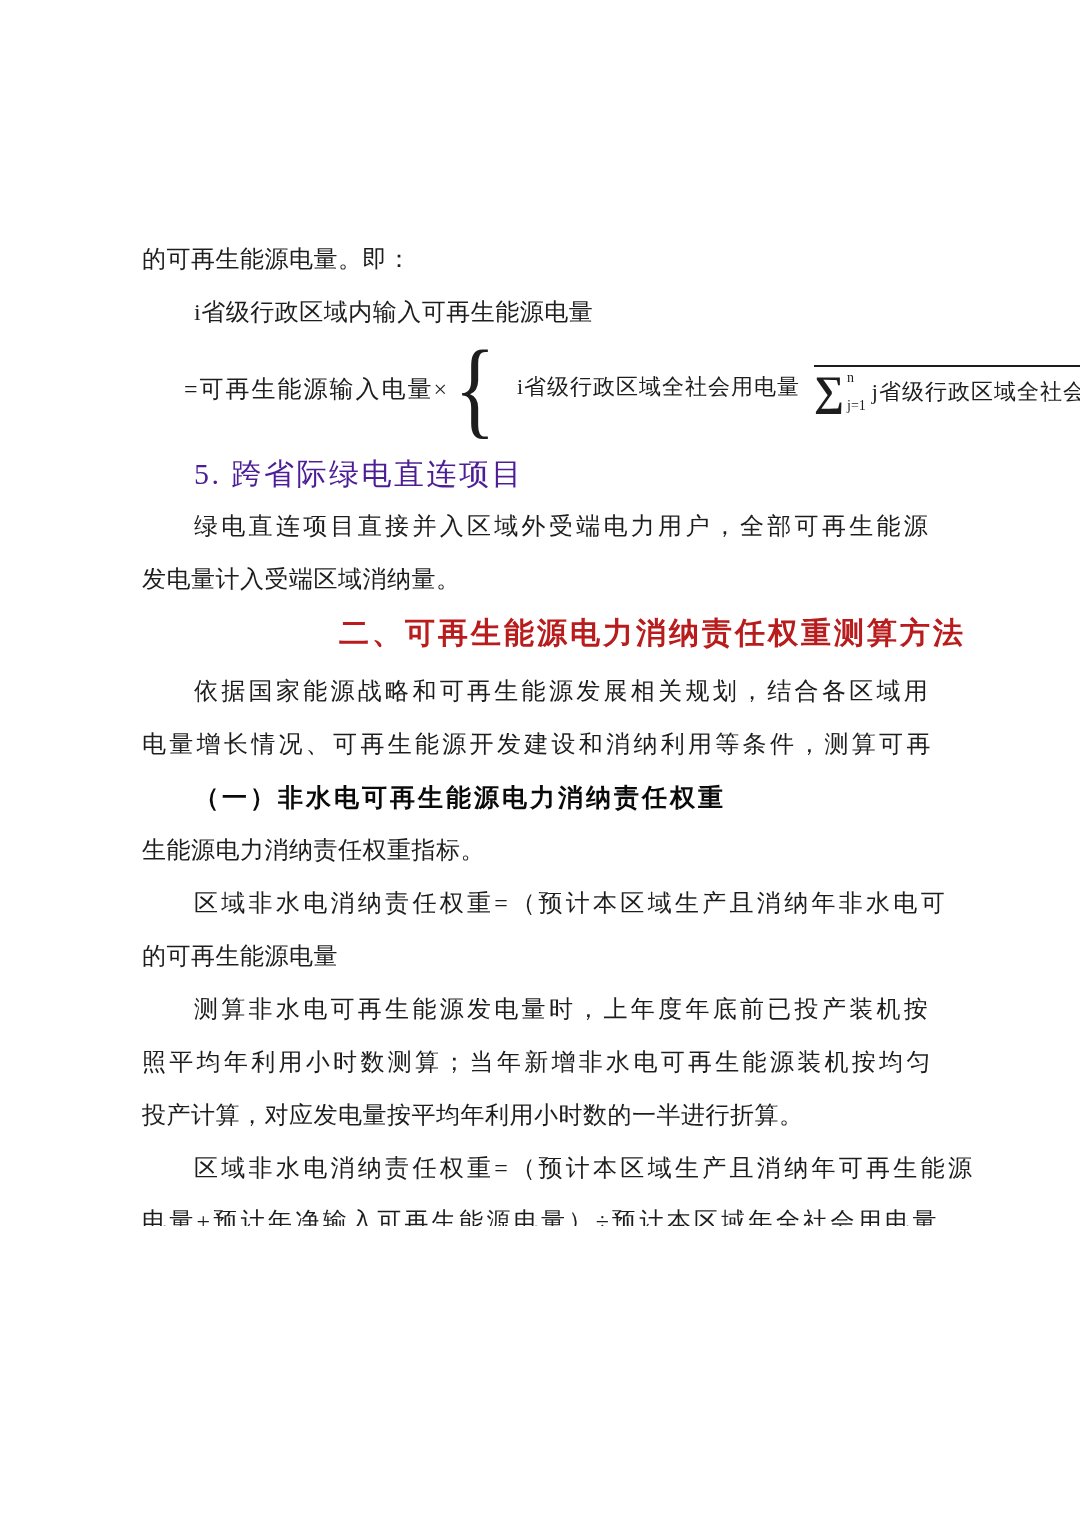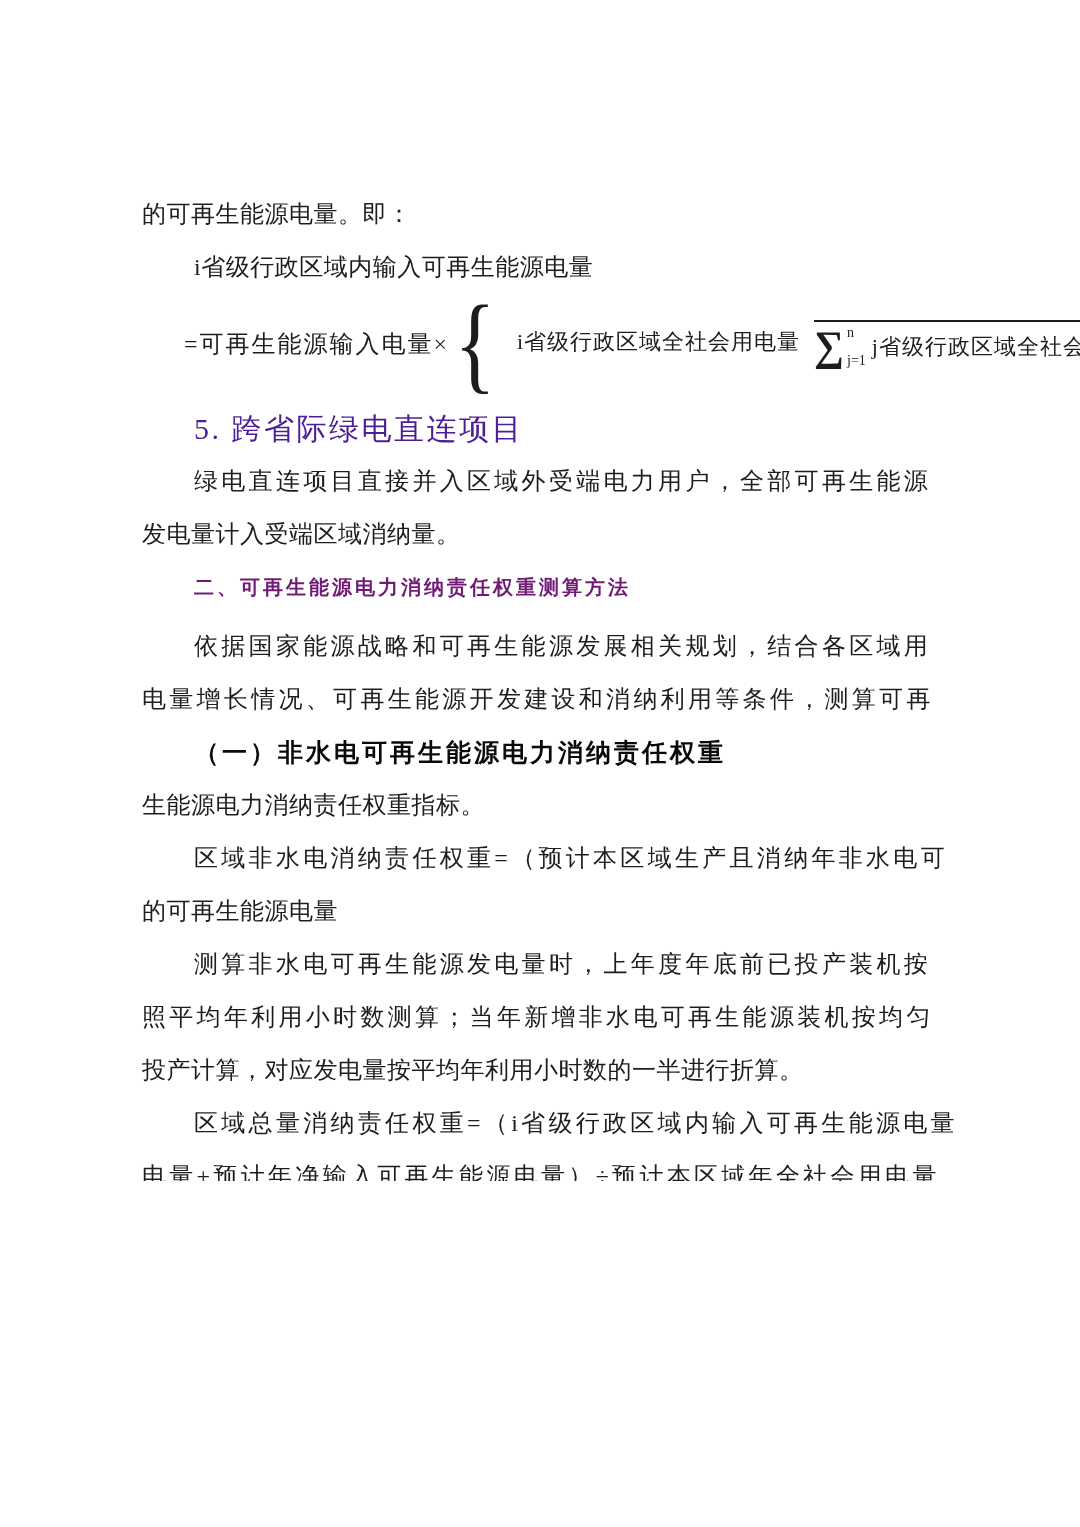--- a/index.html
+++ b/index.html
@@ -8,43 +8,45 @@
     background: #ffffff;
   }
   .page {
     position: relative;
     width: 1080px;
     height: 1181px;
     background: #ffffff;
     overflow: hidden;
     font-family: "Liberation Serif", "DejaVu Serif", serif;
     color: #1d1d1d;
+    margin-top: 45px;
   }
   .doc {
     position: absolute;
     left: 142px;
     top: 188px;
     width: 824px;
   }
   .line {
     height: 53px;
     line-height: 53px;
     font-size: 24px;
     letter-spacing: 0.5px;
     white-space: nowrap;
     color: #1d1d1d;
   }
   .line.indent { padding-left: 52px; }
   .line.stretch { letter-spacing: 3.3px; }
   .line.h2 {
     font-family: "Liberation Sans", "DejaVu Sans", sans-serif;
     font-weight: 700;
-    font-size: 20px;
+    font-size: 30px;
     letter-spacing: 3px;
-    color: #701a75;
+    color: #b91c1c;
+    text-align: right;
   }
   .line.h3 {
     font-weight: 700;
     font-size: 25px;
     letter-spacing: 3px;
     color: #0a0a0a;
   }
   .line.h4 {
     font-size: 30px;
     letter-spacing: 2.5px;
@@ -147,19 +149,19 @@
         <div class="line h2 indent">二、可再生能源电力消纳责任权重测算方法</div>
         <div class="line  indent stretch" style="margin-top: 6px;">依据国家能源战略和可再生能源发展相关规划，结合各区域用</div>
         <div class="line  stretch">电量增长情况、可再生能源开发建设和消纳利用等条件，测算可再</div>
         <div class="line h3 indent">（一）非水电可再生能源电力消纳责任权重</div>
         <div class="line ">生能源电力消纳责任权重指标。</div>
         <div class="line  indent stretch">区域非水电消纳责任权重=（预计本区域生产且消纳年非水电可</div>
         <div class="line ">的可再生能源电量</div>
         <div class="line  indent stretch">测算非水电可再生能源发电量时，上年度年底前已投产装机按</div>
         <div class="line  stretch">照平均年利用小时数测算；当年新增非水电可再生能源装机按均匀</div>
         <div class="line ">投产计算，对应发电量按平均年利用小时数的一半进行折算。</div>
-        <div class="line  indent stretch">区域总量消纳责任权重=（i省级行政区域内输入可再生能源电量</div>
+        <div class="line  indent stretch">区域非水电消纳责任权重=（预计本区域生产且消纳年可再生能源</div>
         <div class="line  stretch">电量+预计年净输入可再生能源电量）÷预计本区域年全社会用电量</div>
       </div>
 
     <div class="pagenum">— 11 —</div>
   </div>
 </div>
 
 </body></html>

